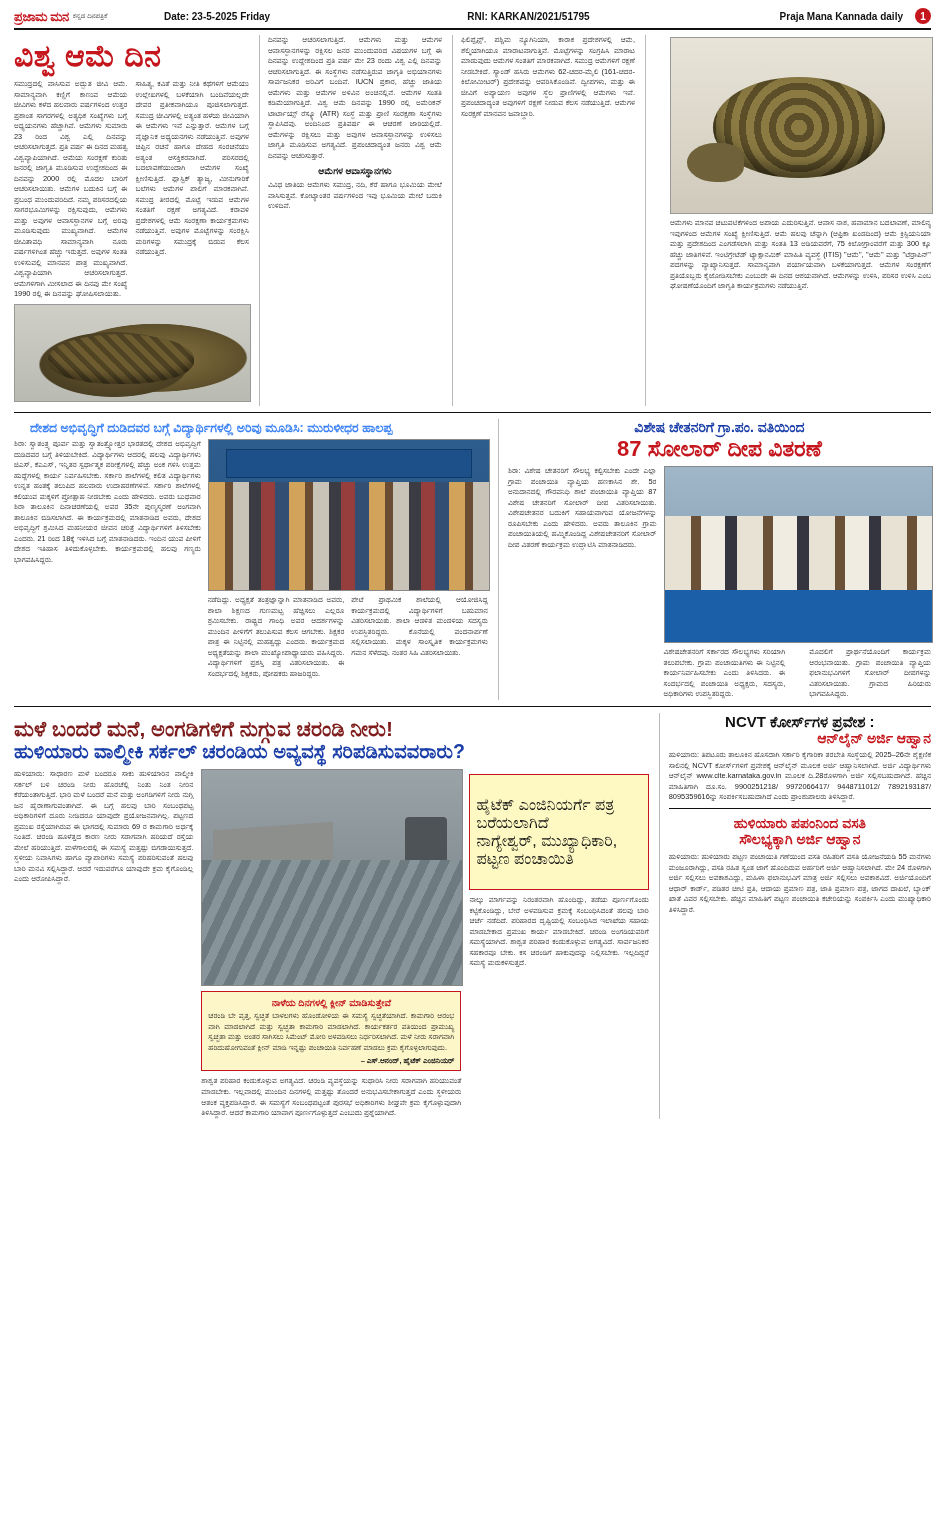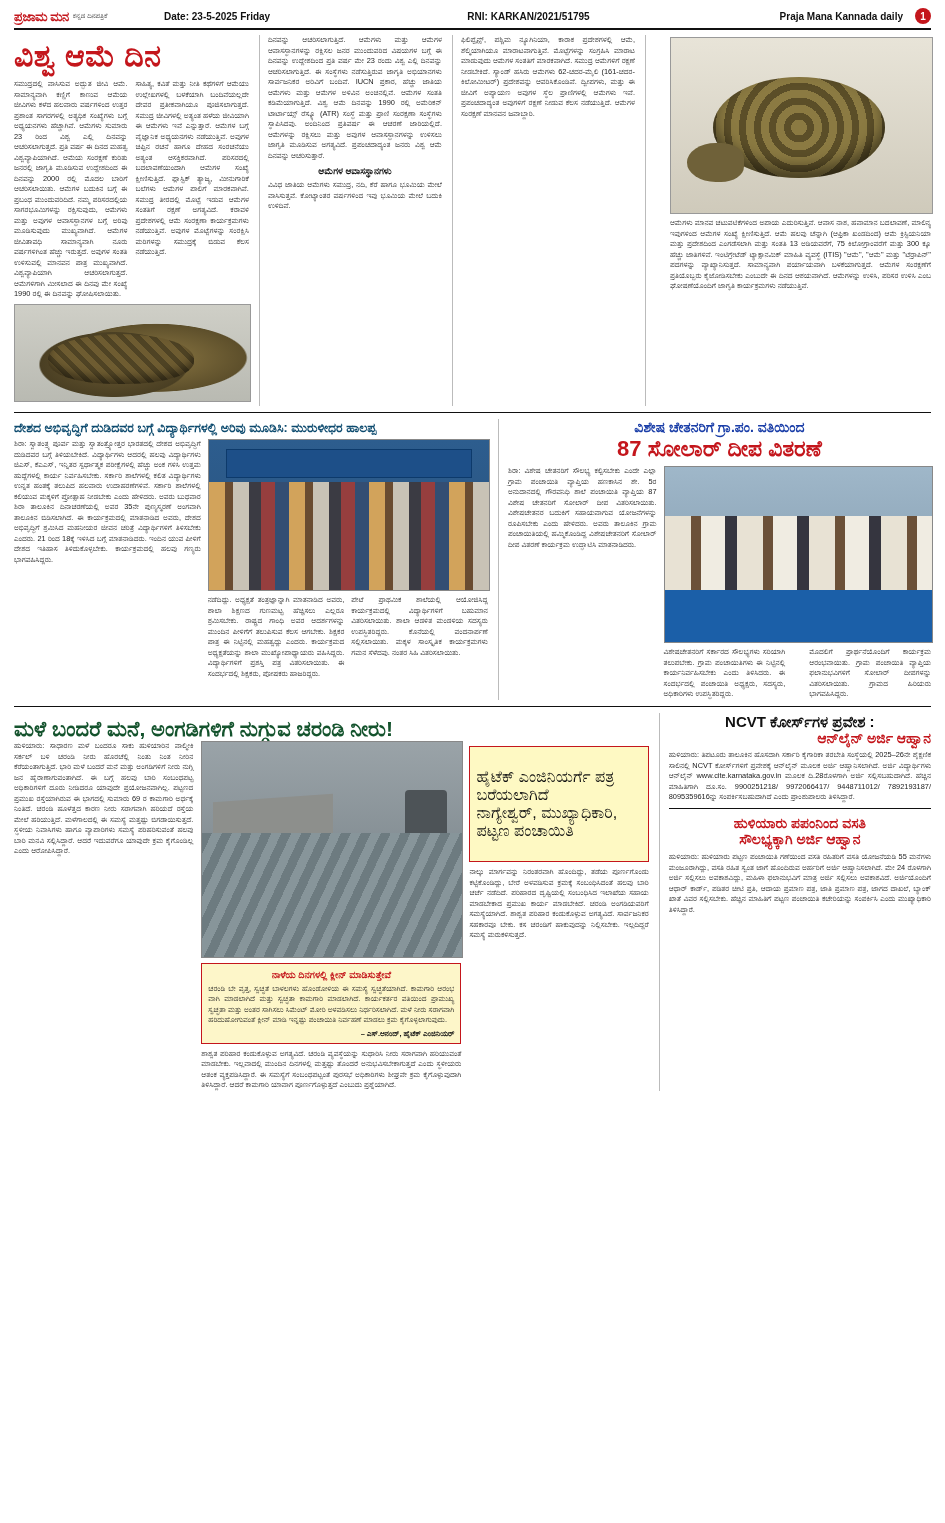--- a/index.html
+++ b/index.html
@@ -106,22 +106,22 @@
     position:absolute;left:6%;top:60%;width:22%;height:22%;
     border-radius:50% 40% 40% 50%;
     background:#6f6139;
     z-index:2;
   }
   .subhead{
     font-size:9px;font-weight:bold;text-align:center;margin:5px 0 3px 0;color:#111;
   }
   
   .band-head-red{
-    color:#0c4a6e;font-weight:bold;font-size:12.5px;line-height:1.15;
-    margin:2px 0 4px 0;
+    color:#3b82f6;font-weight:bold;font-size:12.5px;line-height:1.15;
+    margin:2px 0 4px 16px;
   }
   .band-head-blue{
     color:#1a3ea8;font-weight:bold;font-size:14px;line-height:1.15;text-align:center;
   }
   .band-head-blue2{
     color:#c4161c;font-weight:bold;font-size:22px;line-height:1.1;text-align:center;margin:2px 0 5px 0;
   }
   .photo-group{
     width:100%;height:150px;border:0.5px solid #888;overflow:hidden;position:relative;
     background:linear-gradient(#b9c7d6,#8fa0b2);
@@ -136,21 +136,21 @@
   .photo-solar{
     width:100%;height:175px;border:0.5px solid #888;overflow:hidden;position:relative;
     background:#c9cdd2;margin-bottom:4px;
   }
   .photo-solar .bg{position:absolute;inset:0;background:linear-gradient(#9fb7c9,#7d95a8);}
   .photo-solar .table{position:absolute;left:0;right:0;bottom:0;height:30%;background:#1b5fa8;}
   .photo-solar .row{position:absolute;left:0;right:0;top:28%;height:46%;
     background:repeating-linear-gradient(90deg,#e8e2d4 0 26px,#6b5038 26px 36px,#f0ece2 36px 60px,#35353f 60px 72px);}
   
   .head-big-red{
-    color:#14532d;font-weight:bold;font-size:21px;line-height:1.12;margin:4px 0 1px 0;
+    color:#7f1d1d;font-weight:bold;font-size:21px;line-height:1.12;margin:4px 0 1px 0;
   }
   .head-big-blue{
     color:#1a3ea8;font-weight:bold;font-size:19.5px;line-height:1.12;margin:0 0 6px 0;
   }
   .flood-img{
     width:100%;height:215px;border:0.5px solid #888;position:relative;overflow:hidden;
     background:linear-gradient(#9aa3a8,#6f7a80);
   }
   .flood-img .water{position:absolute;left:0;right:0;bottom:0;height:58%;
     background:repeating-linear-gradient(115deg,#6d7b80 0 9px,#87959a 9px 18px);}
@@ -300,20 +300,21 @@
       </div>
 
     </div>
   </div>
 
   <div>
     <div style="display:flex;gap:10px;">
 
       <div style="flex:2.42;">
         <div class="head-big-red">ಮಳೆ ಬಂದರೆ ಮನೆ, ಅಂಗಡಿಗಳಿಗೆ ನುಗ್ಗುವ ಚರಂಡಿ ನೀರು!</div>
+        <div class="head-big-blue">ಹುಳಿಯಾರು ವಾಲ್ಮೀಕಿ ಸರ್ಕಲ್ ಚರಂಡಿಯ ಅವ್ಯವಸ್ಥೆ ಸರಿಪಡಿಸುವವರಾರು?</div>
 
         <div style="display:flex;gap:8px;">
           <div style="flex:1;">
             <div class="kn">ಹುಳಿಯಾರು: ಸಾಧಾರಣ ಮಳೆ ಬಂದರೂ ಸಾಕು ಹುಳಿಯಾರಿನ ವಾಲ್ಮೀಕಿ ಸರ್ಕಲ್ ಬಳಿ ಚರಂಡಿ ನೀರು ಹೊರಚೆಲ್ಲಿ ನಿಂತು ನಿಂತ ನೀರಿನ ಕೆರೆಯಂತಾಗುತ್ತಿದೆ. ಭಾರಿ ಮಳೆ ಬಂದರೆ ಮನೆ ಮತ್ತು ಅಂಗಡಿಗಳಿಗೆ ನೀರು ನುಗ್ಗಿ ಜನ ಹೈರಾಣಾಗುವಂತಾಗಿದೆ. ಈ ಬಗ್ಗೆ ಹಲವು ಬಾರಿ ಸಂಬಂಧಪಟ್ಟ ಅಧಿಕಾರಿಗಳಿಗೆ ದೂರು ನೀಡಿದರೂ ಯಾವುದೇ ಪ್ರಯೋಜನವಾಗಿಲ್ಲ.
 
 ಪಟ್ಟಣದ ಪ್ರಮುಖ ರಸ್ತೆಯಾಗಿರುವ ಈ ಭಾಗದಲ್ಲಿ ಸುಮಾರು 69 ರ ಕಾಮಗಾರಿ ಅರ್ಧಕ್ಕೆ ನಿಂತಿದೆ. ಚರಂಡಿ ಹೂಳೆತ್ತದ ಕಾರಣ ನೀರು ಸರಾಗವಾಗಿ ಹರಿಯದೆ ರಸ್ತೆಯ ಮೇಲೆ ಹರಿಯುತ್ತಿದೆ. ಮಳೆಗಾಲದಲ್ಲಿ ಈ ಸಮಸ್ಯೆ ಮತ್ತಷ್ಟು ಬಿಗಡಾಯಿಸುತ್ತದೆ.
 
 ಸ್ಥಳೀಯ ನಿವಾಸಿಗಳು ಹಾಗೂ ವ್ಯಾಪಾರಿಗಳು ಸಮಸ್ಯೆ ಪರಿಹರಿಸುವಂತೆ ಹಲವು ಬಾರಿ ಮನವಿ ಸಲ್ಲಿಸಿದ್ದಾರೆ. ಆದರೆ ಇದುವರೆಗೂ ಯಾವುದೇ ಕ್ರಮ ಕೈಗೊಂಡಿಲ್ಲ ಎಂದು ಆರೋಪಿಸಿದ್ದಾರೆ.</div>
           </div>
           <div style="flex:1.45;">

